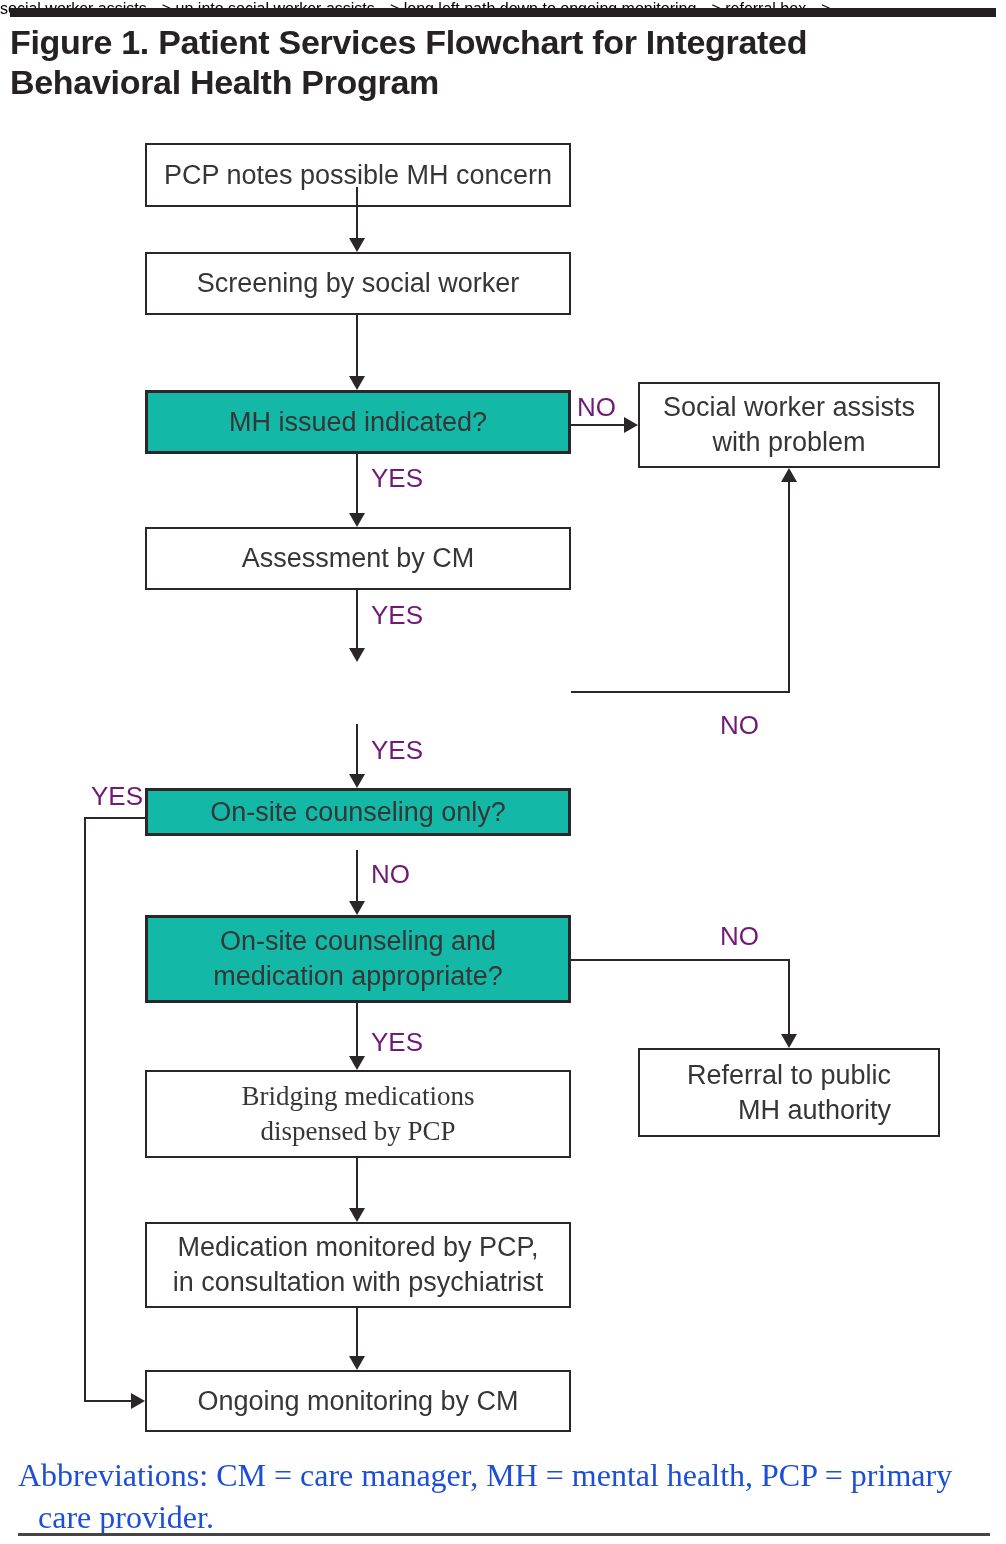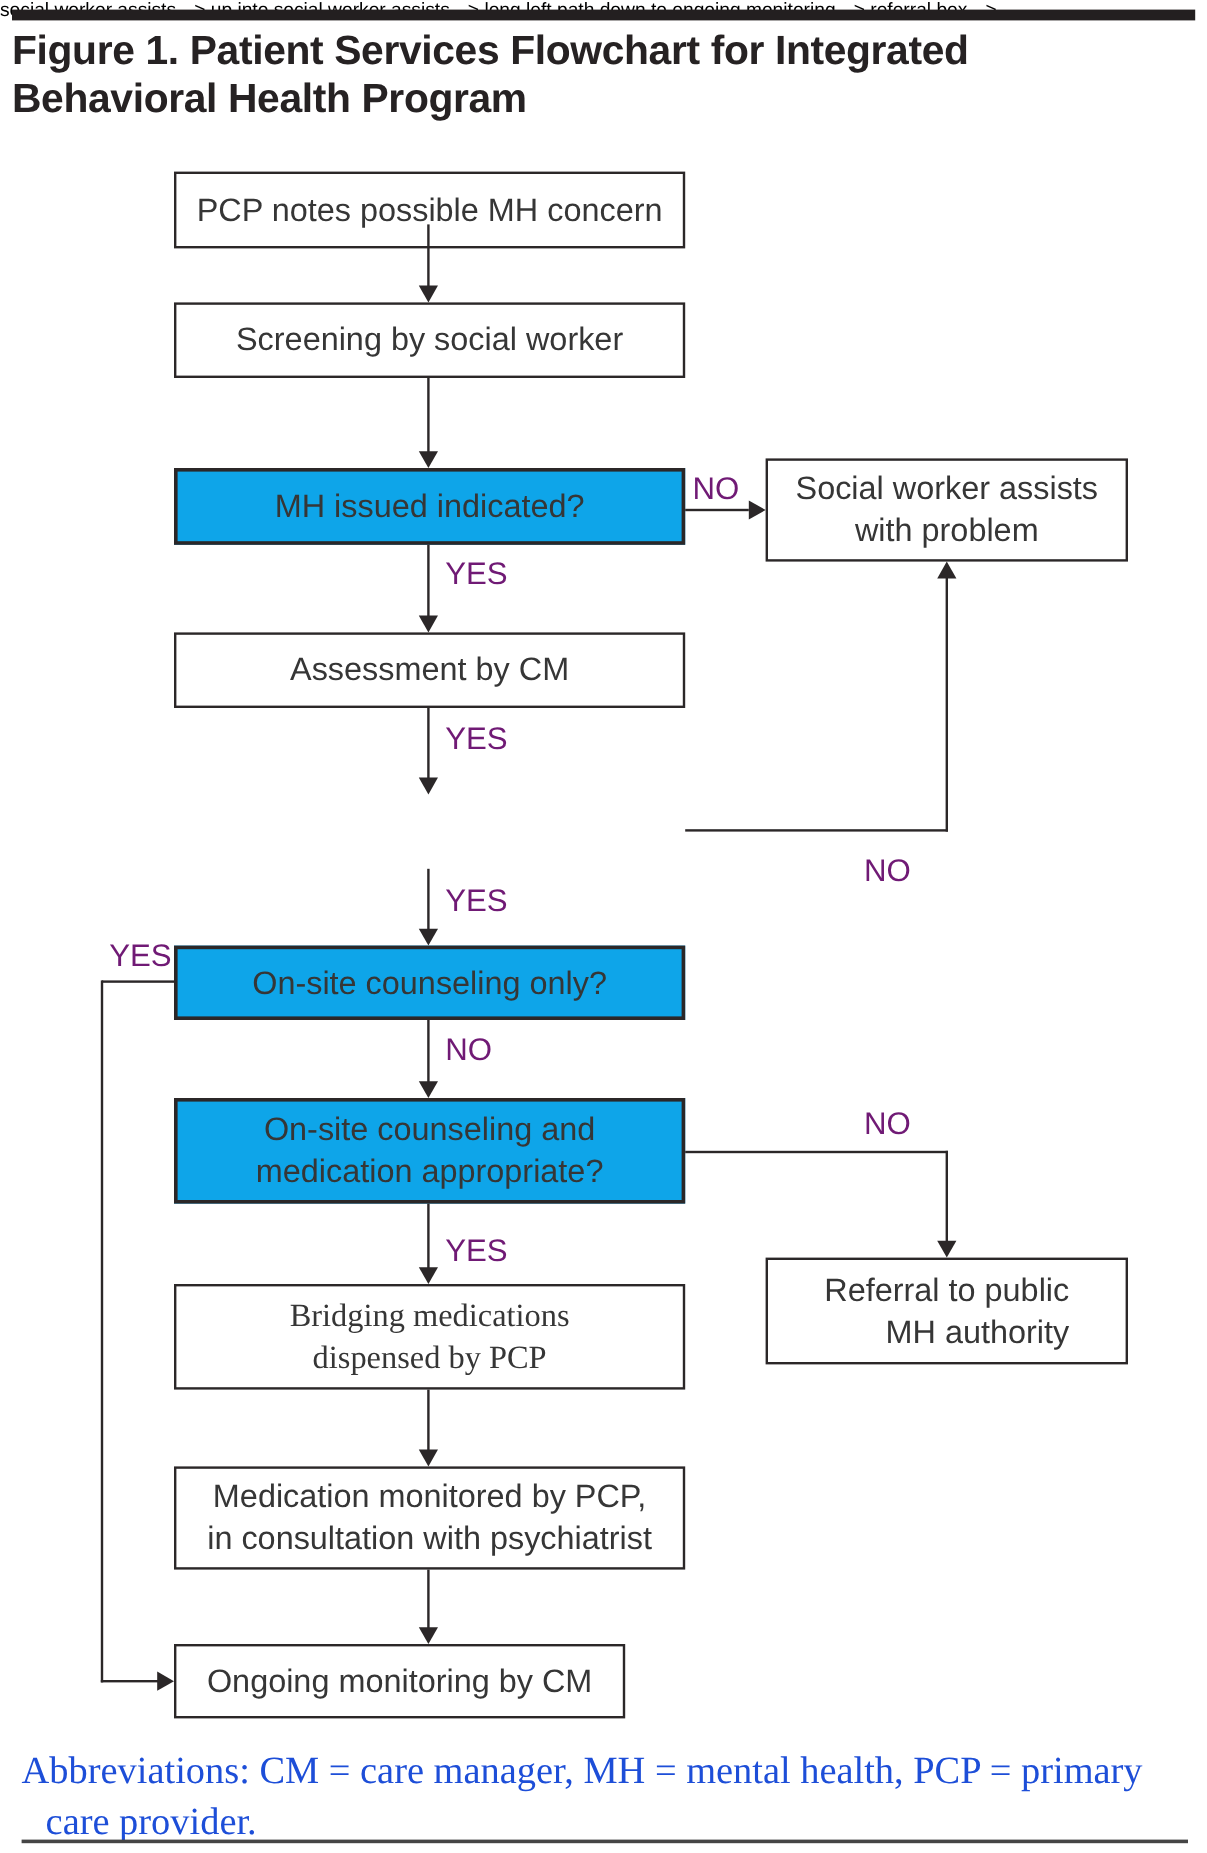--- a/index.html
+++ b/index.html
@@ -11,21 +11,21 @@
   .title {
     position:absolute; left:10px; top:22px; width:930px; margin:0;
     font-size:34px; font-weight:700; line-height:1.18; color:#262223;
     white-space:pre-line; letter-spacing:-0.3px;
   }
   .box {
     position:absolute; box-sizing:border-box; background:#ffffff;
     border:2px solid #2b2728; display:flex; align-items:center; justify-content:center;
     text-align:center; font-size:27px; color:#363636; line-height:1.28; white-space:pre-line;
   }
-  .box.decision { background:#0ea5e9; border-width:3px; }
+  .box.decision { background:#14b8a6; border-width:3px; }
   .h-line, .v-line { position:absolute; background:#2b2728; }
   .arr { position:absolute; width:0; height:0; }
   .arr.down  { border-left:8px solid transparent; border-right:8px solid transparent; border-top:14px solid #2b2728; }
   .arr.up    { border-left:8px solid transparent; border-right:8px solid transparent; border-bottom:14px solid #2b2728; }
   .arr.right { border-top:8px solid transparent; border-bottom:8px solid transparent; border-left:14px solid #2b2728; }
   .lbl { position:absolute; font-size:26px; color:#701a75; }
   .footnote {
     position:absolute; left:18px; top:1455px; width:975px; margin:0; box-sizing:border-box;
     font-family:"Liberation Serif", serif; font-size:32px; line-height:1.3; color:#1d4ed8;
     white-space:pre-line; padding-left:20px; text-indent:-20px;
@@ -44,32 +44,32 @@
   
   <div class="box" style="left:145px; top:123px; width:426px; height:64px;margin-top:20px;">PCP notes possible MH concern</div>
 
   <div class="box" style="left:145px; top:252px; width:426px; height:63px;">Screening by social worker</div>
 
   <div class="box decision" style="left:145px; top:390px; width:426px; height:64px;">MH issued indicated?</div>
 
   <div class="box" style="left:145px; top:527px; width:426px; height:63px;">Assessment by CM</div>
 
 
-  <div class="box decision" style="left:145px; top:788px; width:426px; height:62px;">On-site counseling only?</div>
+  <div class="box decision" style="left:145px; top:788px; width:426px; height:48px;">On-site counseling only?</div>
 
   <div class="box decision" style="left:145px; top:915px; width:426px; height:88px;">On-site counseling and
 medication appropriate?</div>
 
   <div class="box" style="left:145px; top:1070px; width:426px; height:88px;font-family:Liberation Serif, serif;">Bridging medications
 dispensed by PCP</div>
 
   <div class="box" style="left:145px; top:1222px; width:426px; height:86px;">Medication monitored by PCP,
 in consultation with psychiatrist</div>
 
-  <div class="box" style="left:145px; top:1370px; width:376px; height:62px;">Ongoing monitoring by CM</div>
+  <div class="box" style="left:145px; top:1370px; width:426px; height:62px;">Ongoing monitoring by CM</div>
 
   
   <div class="box" style="left:638px; top:382px; width:302px; height:86px;">Social worker assists
 with problem</div>
 
   <div class="box" style="left:638px; top:1048px; width:302px; height:89px;text-align:right;">Referral to public
 MH authority</div>
 
   
   <div class="v-line" style="left:356px; top:187px; width:2px; height:52px;"></div>

